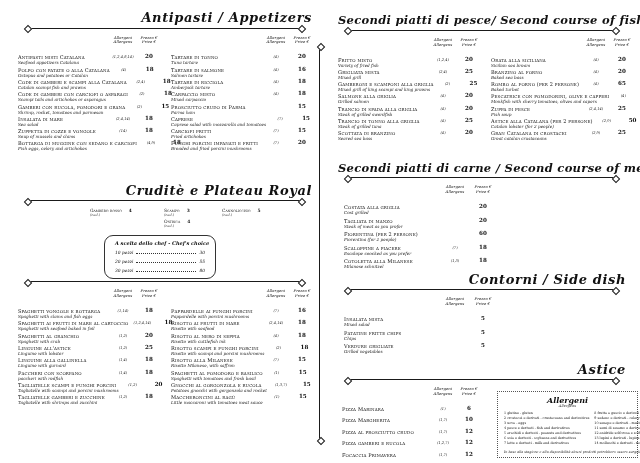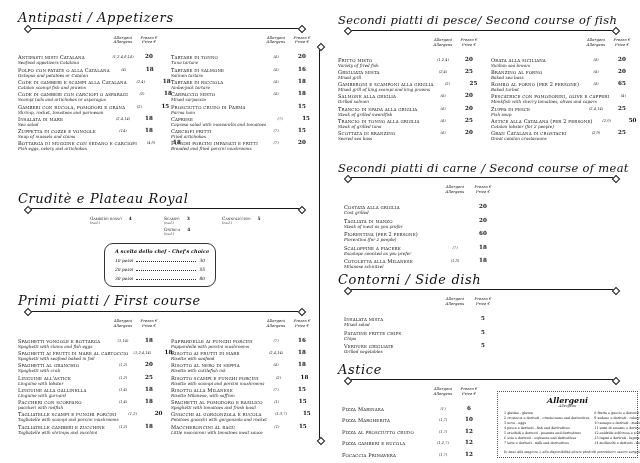--- a/index.html
+++ b/index.html
@@ -2,21 +2,21 @@
 <html><head>
 <meta charset="utf-8">
 <style>
   *{margin:0;padding:0;box-sizing:border-box}
   html,body{background:#ddd}
   body{font-family:"DejaVu Serif", serif;color:#111}
   .sheet{position:relative;width:640px;height:463px;background:#fff;overflow:hidden;margin:0 auto}
   .page{position:absolute;top:0}
   .page-left{left:14px;width:302px;padding:10px 4px 0}
   .page-right{left:334px;width:296px;padding:14px 4px 0}
-  .sec-title{font-style:italic;font-weight:normal;text-align:left;font-size:13px;letter-spacing:.6px;line-height:1.2;white-space:nowrap}
+  .sec-title{font-style:italic;font-weight:bold;text-align:right;font-size:13px;letter-spacing:.6px;line-height:1.2;white-space:nowrap}
   .sec-title.long{font-size:11.5px;letter-spacing:.3px}
   .rule{position:relative;border-top:1px solid #1a1a1a;margin:2px 12px 0;height:0}
   .rule::before,.rule::after{content:"";position:absolute;top:-2.5px;width:4px;height:4px;border:1px solid #1a1a1a;background:#fff;transform:rotate(45deg)}
   .rule::before{left:-5px}
   .rule::after{right:-5px}
   .twocol{display:grid;grid-template-columns:143px 143px;column-gap:10px}
   .ch{display:grid;grid-template-columns:1fr 28px 24px;font-size:3.9px;font-style:italic;text-align:center;line-height:1.25;margin-top:7px;margin-bottom:9px}
   .ch .ch-c{grid-column:2}
   .ch .ch-p{grid-column:3}
   .mi{display:grid;grid-template-columns:1fr 28px 24px;min-height:12.3px;align-items:start}
@@ -38,21 +38,21 @@
   .cr-u{font-size:3.5px;font-style:italic;color:#333}
   .cr-slot2{grid-column:2}
   .chef-box{width:112px;margin:5px 0 0 86px;border:1px solid #333;border-radius:9px;padding:4px 10px 5px}
   .cb-title{font-size:5px;font-style:italic;font-weight:bold;text-align:center;margin-bottom:3px;white-space:nowrap}
   .cb-line{display:flex;align-items:flex-end;font-size:4.4px;font-style:italic;margin-top:4px}
   .cb-dots{flex:1;border-bottom:1px dotted #333;margin:0 3px 1px}
   .divider{position:absolute;left:319px;top:48px;height:392px;border-left:1px solid #1a1a1a}
   .divider::before,.divider::after{content:"";position:absolute;left:-2.5px;width:4px;height:4px;border:1px solid #1a1a1a;background:#fff;transform:rotate(45deg)}
   .divider::before{top:-4px}
   .divider::after{bottom:-4px}
-  .mt-cr{margin-top:38px}
+  .mt-cr{margin-top:30px}
   .mt-primi{margin-top:6px}
   .mt-carne{margin-top:19px}
   .mt-cont{}
   .mt-pz{margin-top:5px}
   .allergen-box{position:absolute;left:497px;top:391px;width:141px;height:67px;border:1px dotted #555;padding:4px 6px 3px;background:#fff;display:flex;flex-direction:column}
   .ab-title{font-size:8px;font-style:italic;font-weight:bold;text-align:center;line-height:1}
   .ab-sub{font-size:3.6px;font-style:italic;text-align:center;margin-bottom:3px}
   .ab-cols{display:grid;grid-template-columns:1fr 1.15fr;column-gap:5px;flex:1}
   .al-line{font-size:3.3px;line-height:1.5;white-space:nowrap}
   .ab-note{font-size:3.3px;text-align:center;font-style:italic;margin-top:2px;white-space:nowrap}
@@ -272,21 +272,20 @@
           <span class="cb-dots"></span>
           <span>55</span>
         </div>
       <div class="cb-line">
           <span>30 pezzi</span>
           <span class="cb-dots"></span>
           <span>80</span>
         </div>
     </div>
 
-    <div class="sec-title mt-primi">Primi piatti / First course</div>
     <div class="rule"></div>
     <div class="twocol">
       <div>
         <div class="ch">
             <div class="ch-c ">
               <div>Allergeni</div>
               <div>Allergens</div>
             </div>
             <div class="ch-c ch-p">
               <div>Prezzo €</div>

